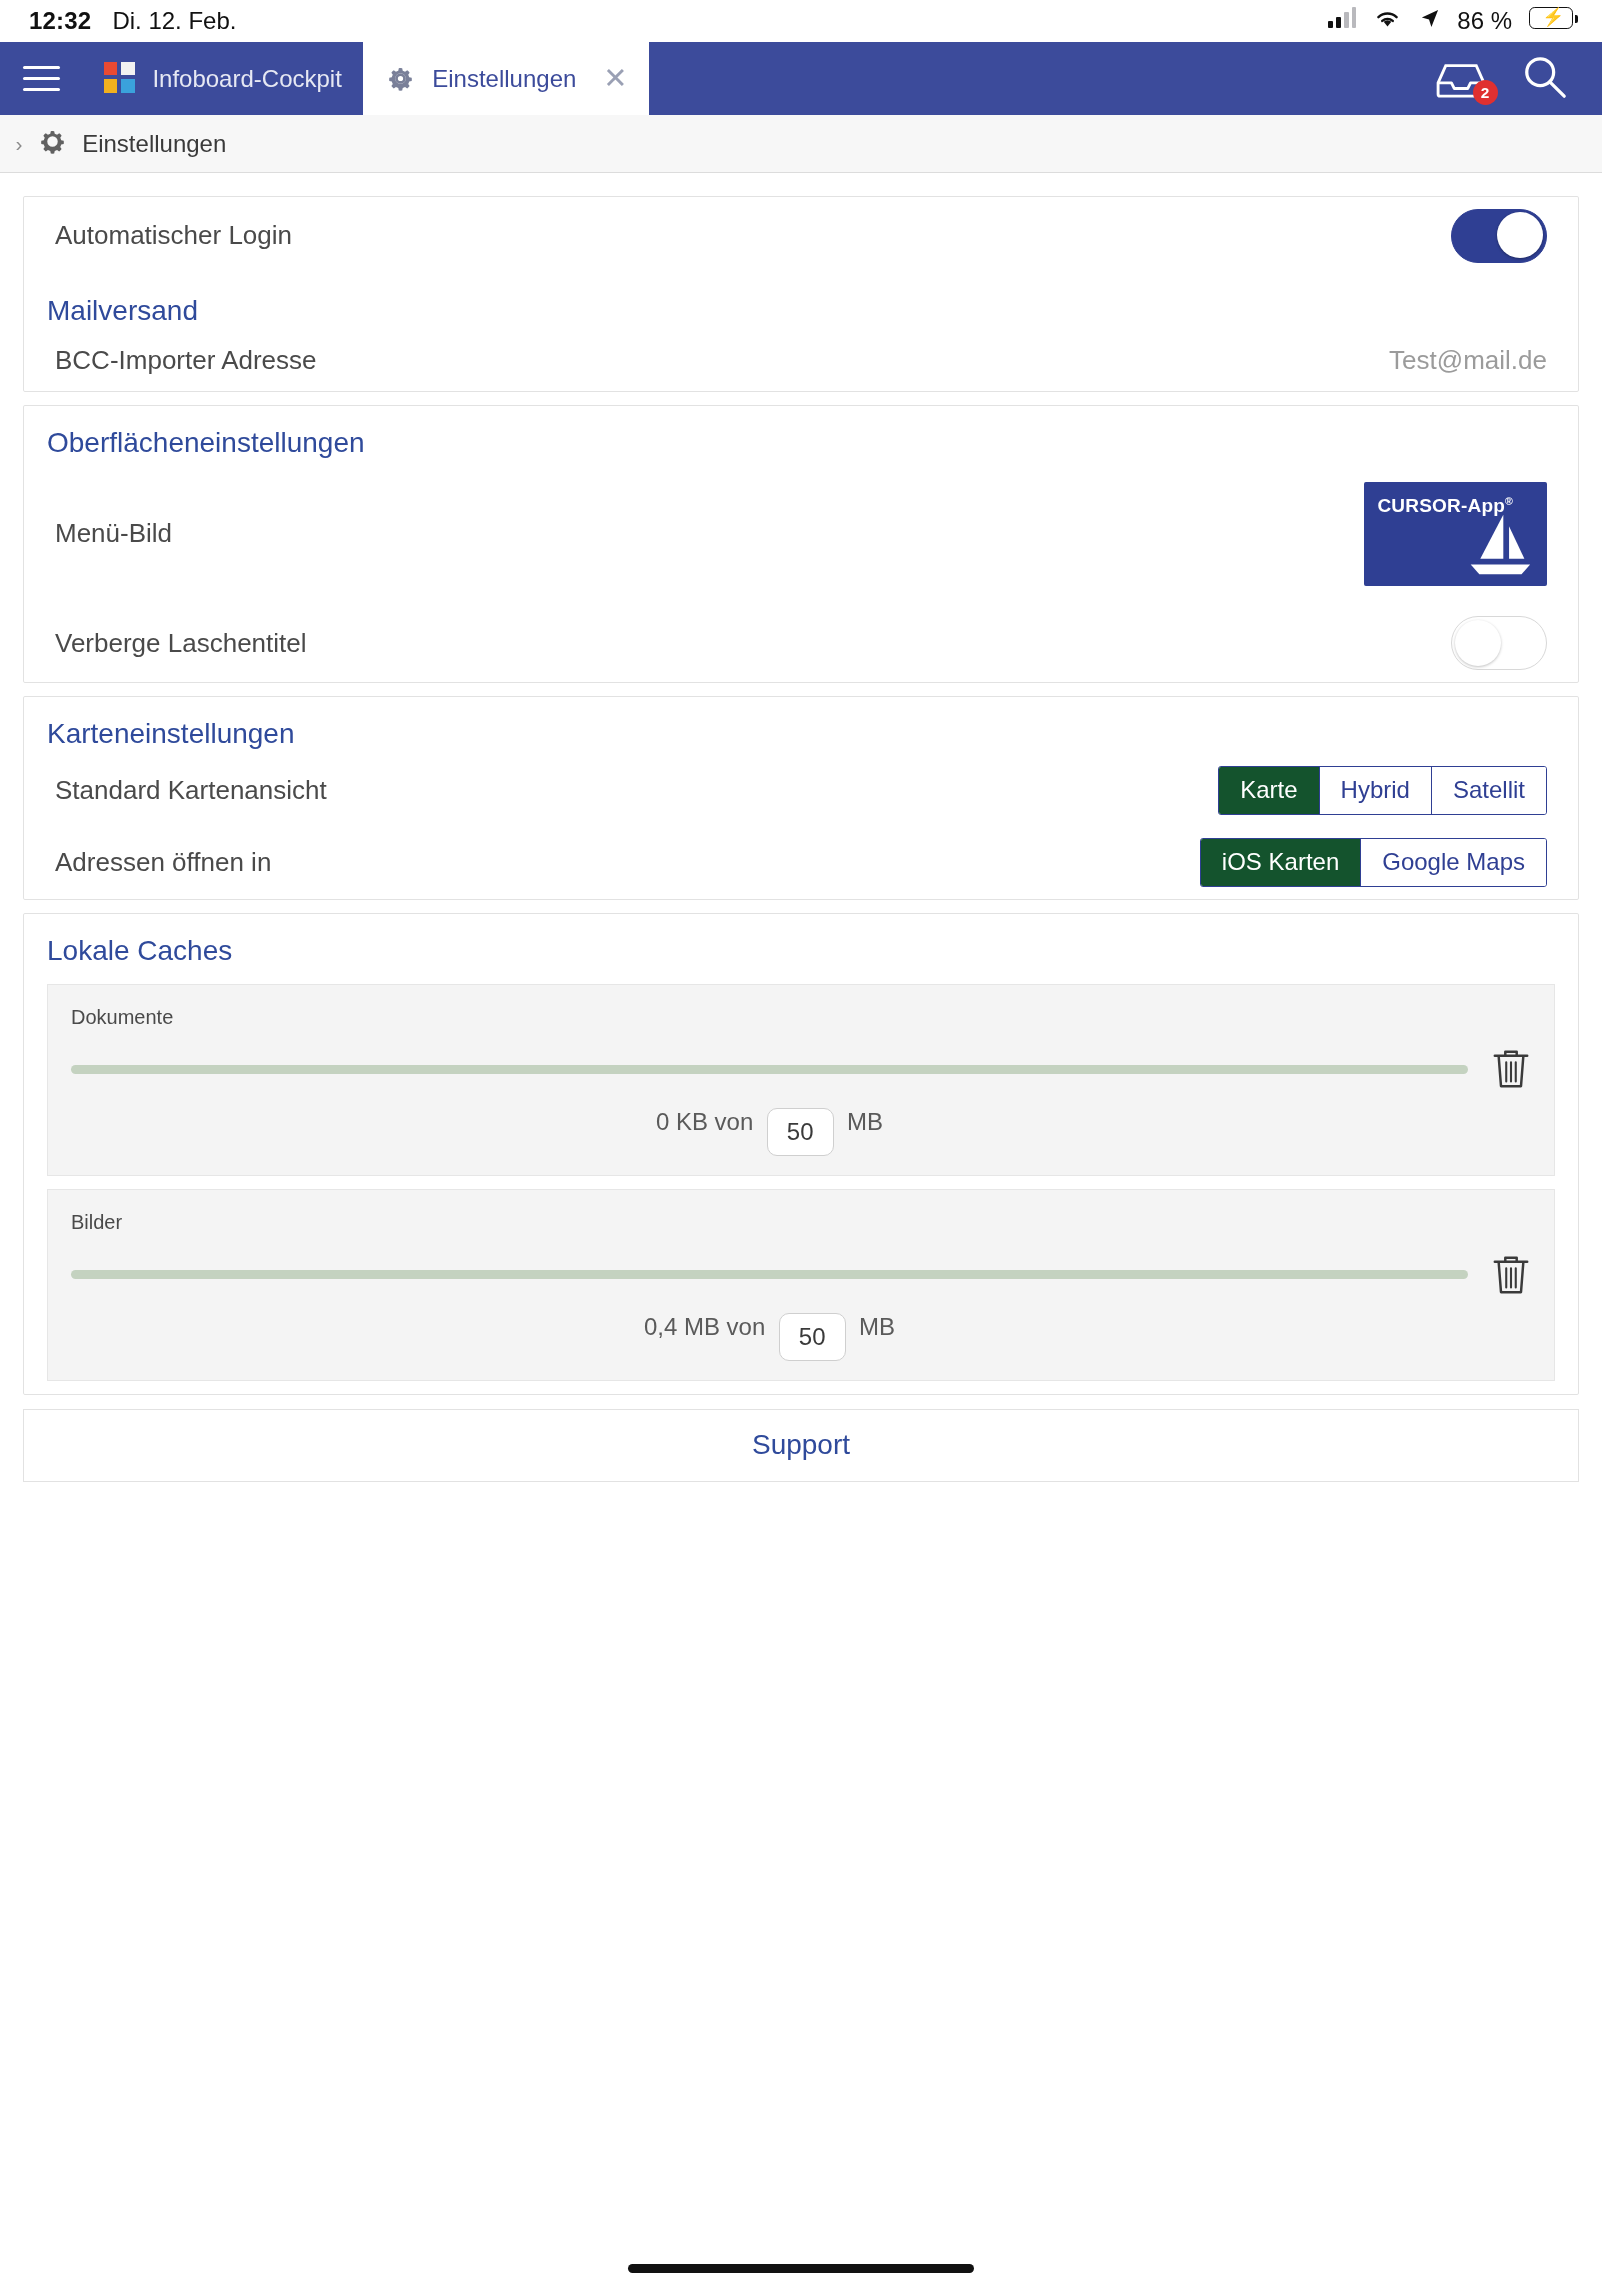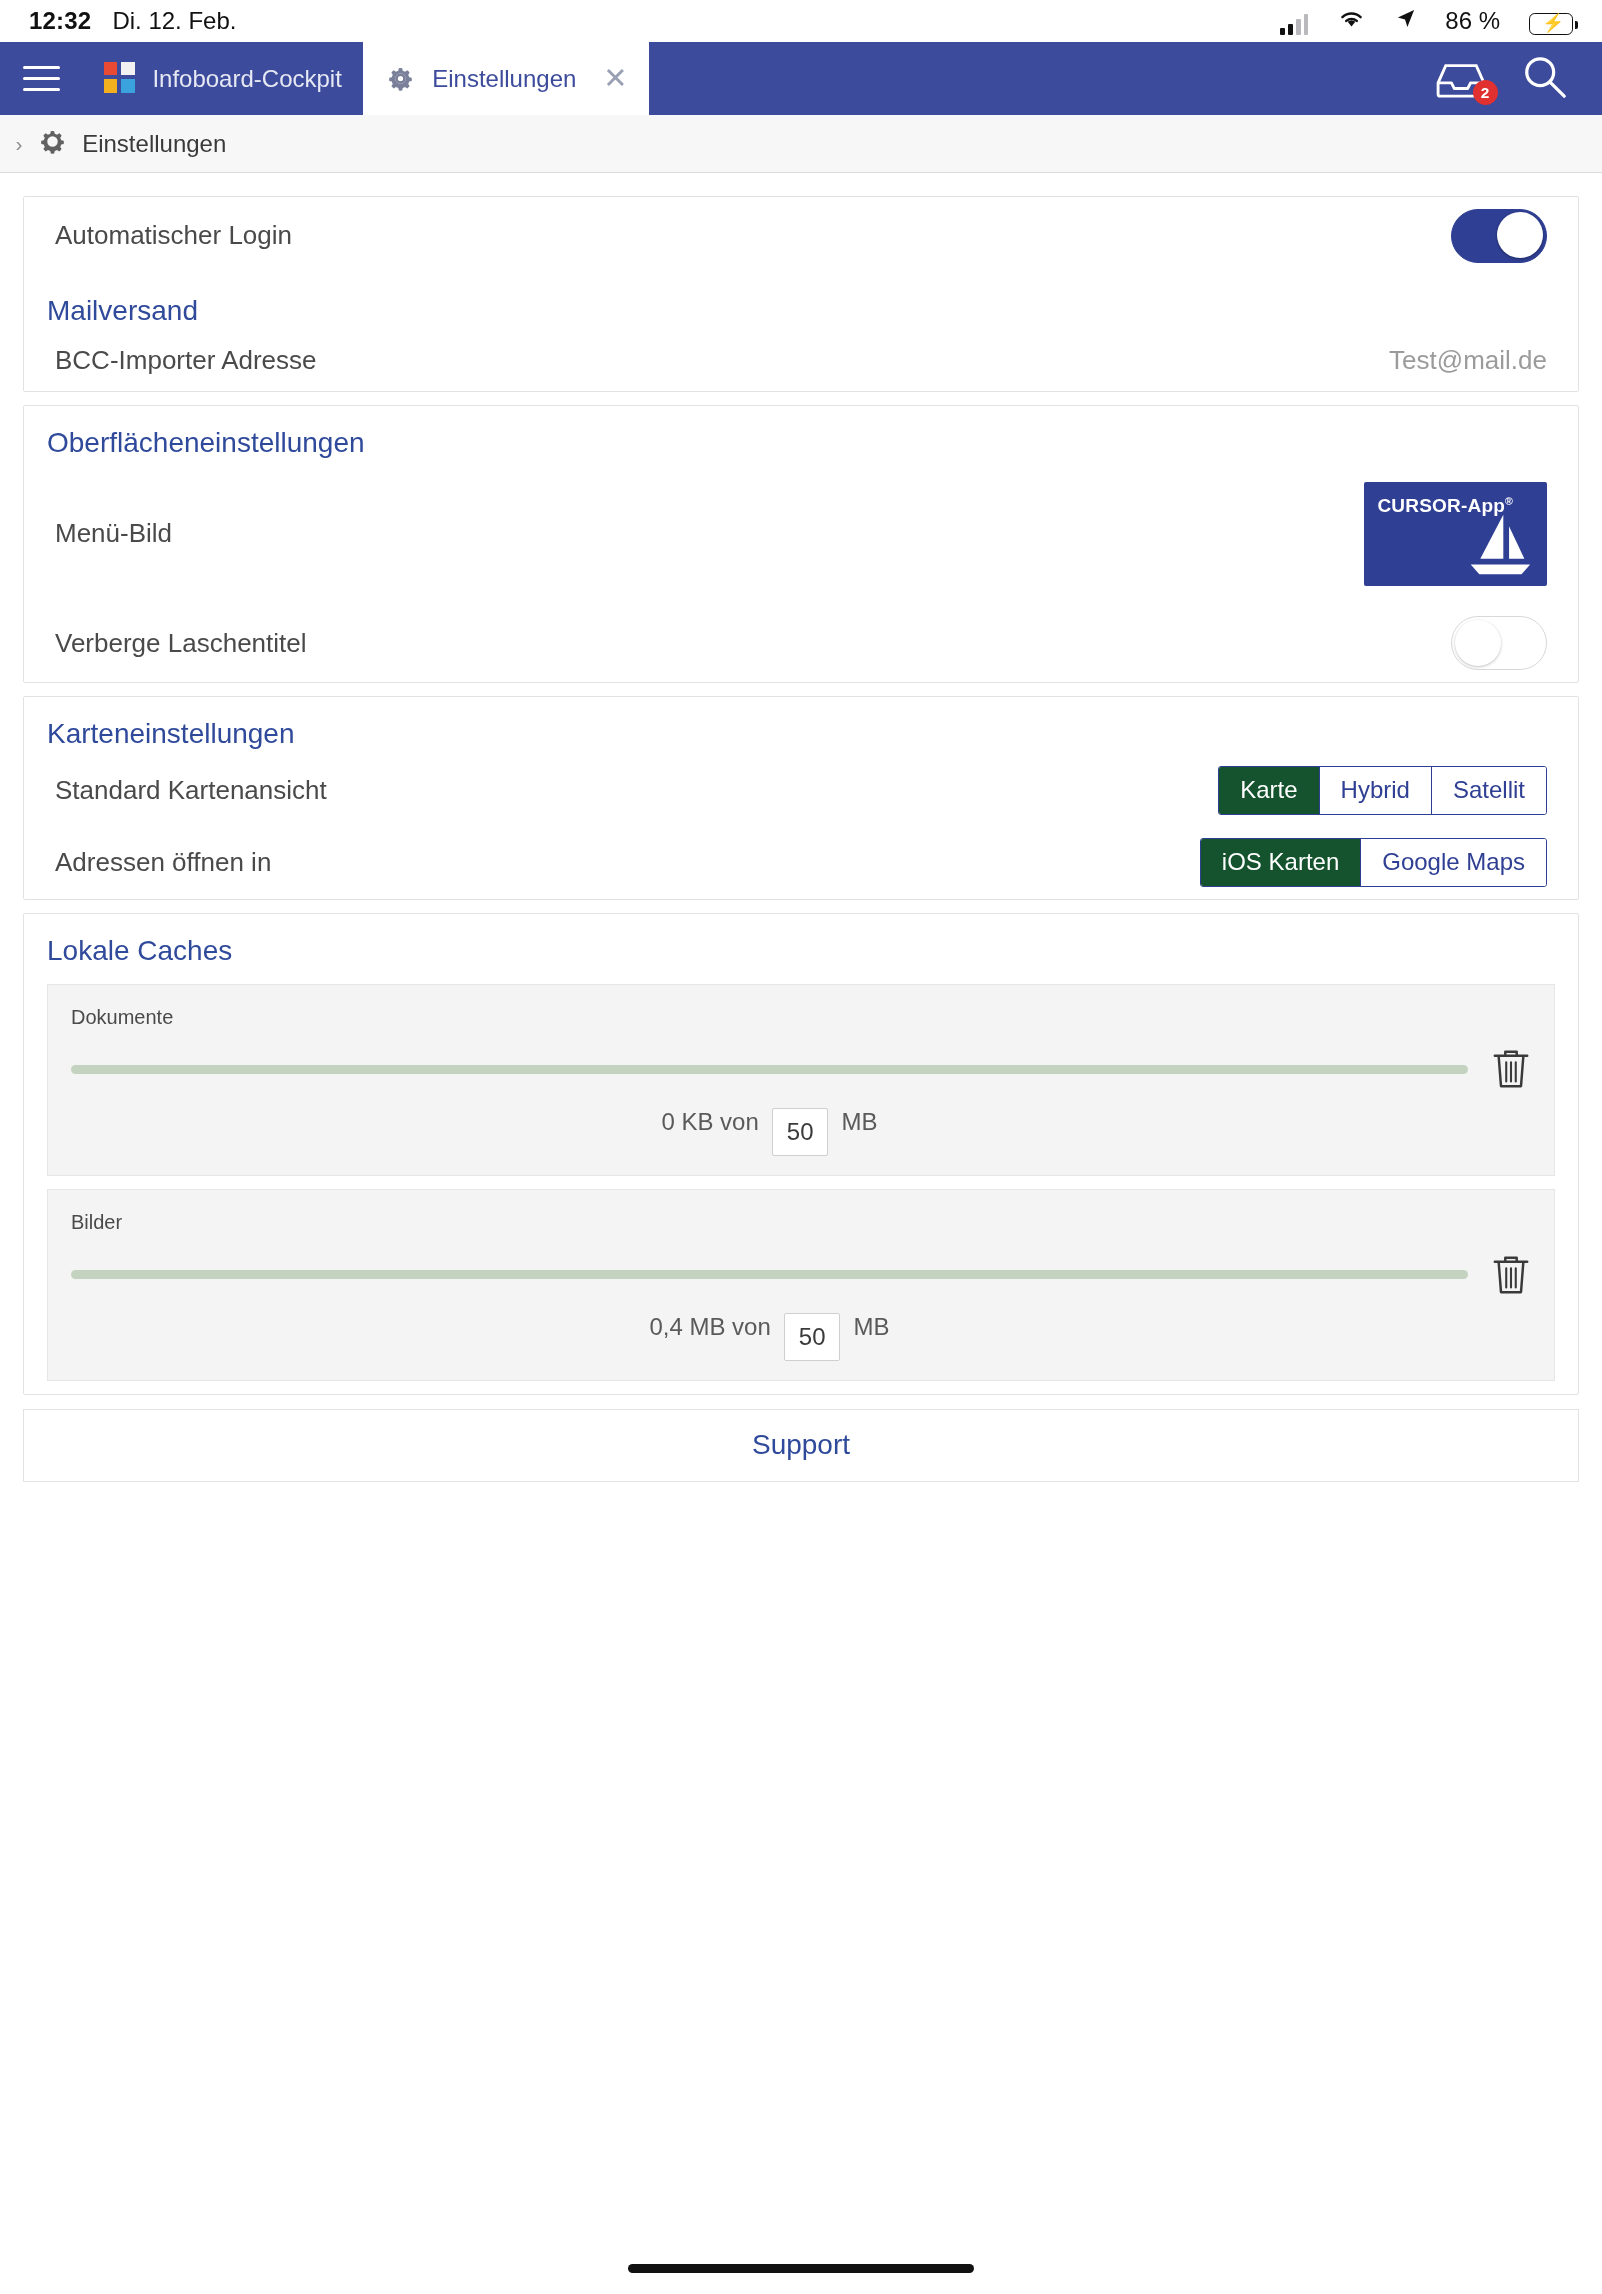--- a/index.html
+++ b/index.html
@@ -20,22 +20,22 @@
     padding: 0 29px;
     font-size: 24px;
     color: #111;
     background: #ffffff;
   }
   .statusbar .time { font-weight: 600; margin-right: 21px; letter-spacing: 0.2px; }
   .statusbar .date { font-weight: 400; }
   .statusbar .right {
     margin-left: auto;
     display: flex;
-    align-items: flex-end;
-    gap: 29px;
+    align-items: flex-start;
+    gap: 17px;
   }
   .sigbars { display: flex; align-items: flex-end; gap: 2.9px; height: 21px; }
   .sigbars i { width: 4.8px; background: #111; border-radius: 1px; display: block; }
   .sigbars i:nth-child(1) { height: 6.7px; }
   .sigbars i:nth-child(2) { height: 11.5px; }
   .sigbars i:nth-child(3) { height: 16.3px; background: #b9b9bd; }
   .sigbars i:nth-child(4) { height: 21px; background: #b9b9bd; }
   .battpct { font-size: 24px; color: #111; }
   .battery {
     width: 44px; height: 22px; border: 1.9px solid #111; border-radius: 5.8px;
@@ -173,21 +173,21 @@
     flex: 1; height: 8.6px; background: #c4d2c0; border-radius: 4.8px; position: relative;
   }
   .cache-bar .fill { height: 100%; background: #7ba06f; border-radius: 4.8px; width: 0.5%; }
   .trash { width: 40px; height: 46px; flex: none; }
   .cache-meta {
     display: flex; align-items: flex-start; justify-content: center; gap: 13.4px;
     margin-top: 15.4px; padding-right: 63px;
   }
   .cache-meta .txt { font-size: 24px; color: #5a5a5a; }
   .cache-input {
-    width: 56px; height: 48px; border: 1px solid #cfcfcf; border-radius: 2px;
+    width: 67px; height: 48px; border: 1px solid #cfcfcf; border-radius: 10px;
     background: #fff; text-align: center; font-size: 24px; color: #3a3a3a;
     font-family: "Liberation Sans", sans-serif;
   }
 
   
   .support-card {
     margin: 13.4px 23px 0 23px; border: 1px solid #e2e2e2; background: #fff;
     height: 73px; display: flex; align-items: center; justify-content: center;
   }
   .support-card span { color: #2f4a9b; font-size: 28px; }

